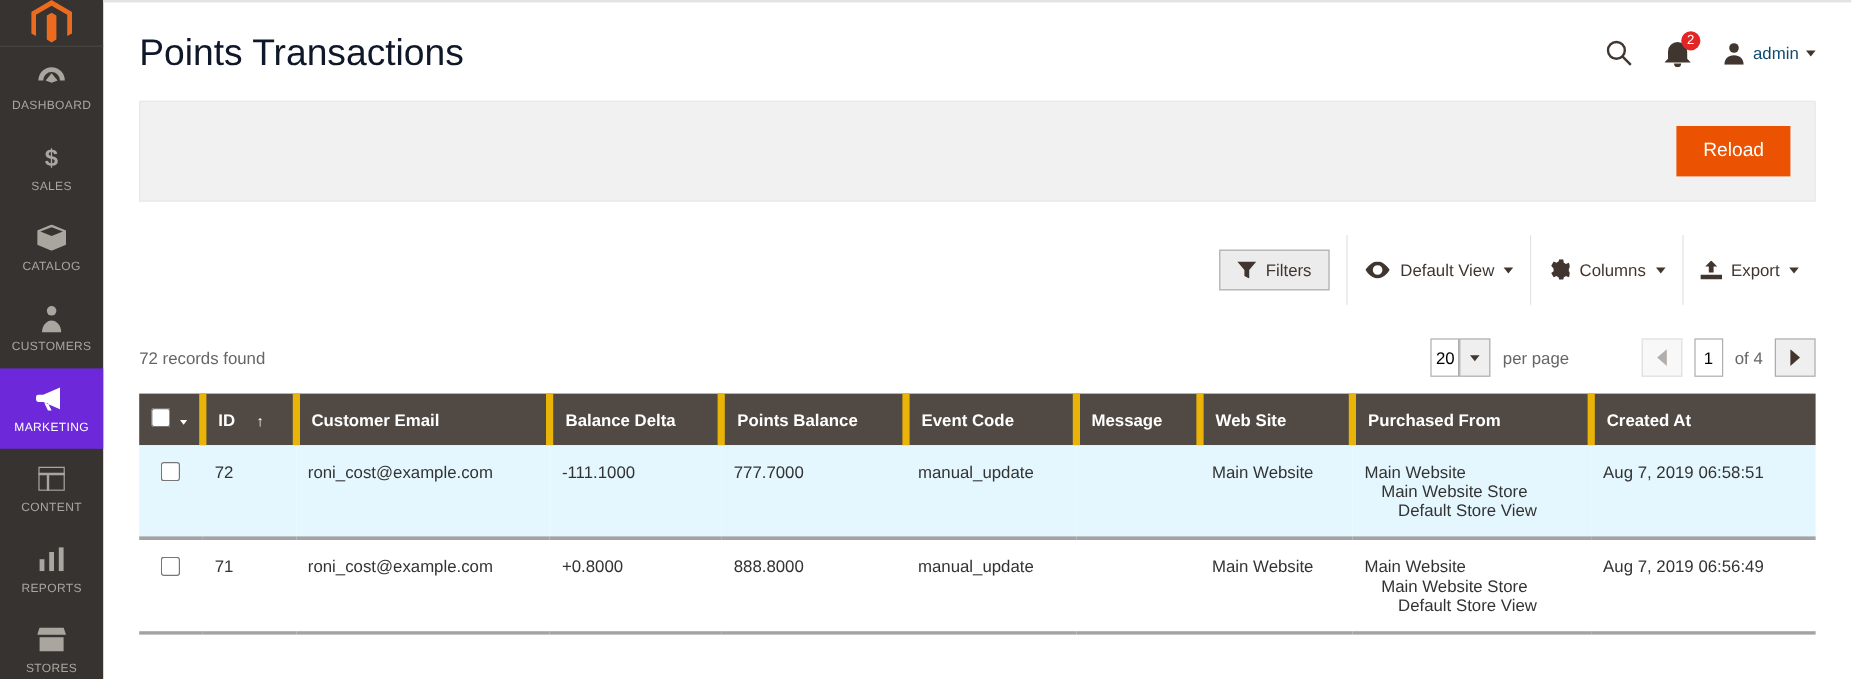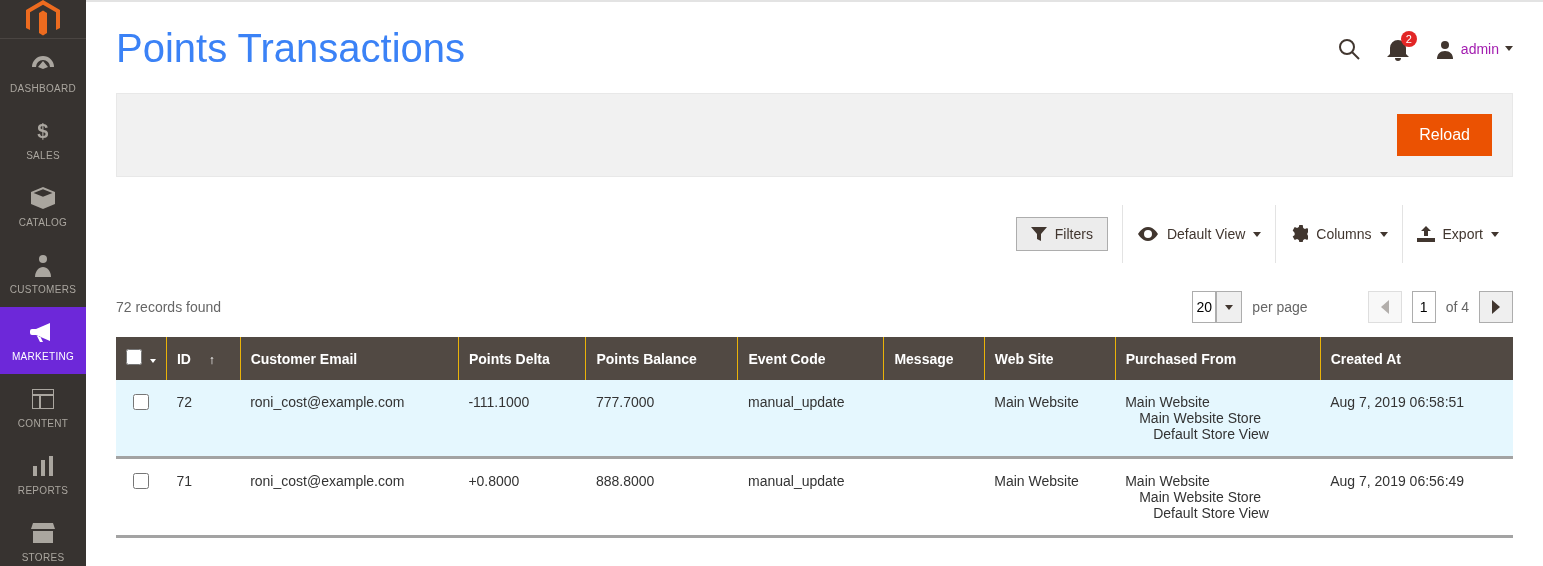--- a/index.html
+++ b/index.html
@@ -60,43 +60,43 @@
     overflow: auto;
   }
 
   .page-header-row {
     display: flex;
     align-items: center;
     justify-content: space-between;
     padding: 24px 0 8px;
   }
   .page-title {
-    font-size: 40px;
+    font-size: 31px;
     font-weight: 400;
-    color: #3b82f6;
+    color: #0f172a;
   }
   .header-actions {
     display: flex;
     align-items: center;
     gap: 26px;
   }
   .badge {
     position: absolute;
     top: -6px; right: -8px;
     background: #e22626;
     color: #fff;
     border-radius: 9px;
     font-size: 11px;
     min-width: 16px; height: 16px;
     line-height: 16px;
     text-align: center;
     padding: 0 3px;
   }
   .icon-btn { position: relative; cursor: pointer; color: #41362f; }
-  .user-menu { display: flex; align-items: center; gap: 6px; cursor: pointer; color: #a21caf; font-size: 14px; }
+  .user-menu { display: flex; align-items: center; gap: 6px; cursor: pointer; color: #0c4a6e; font-size: 14px; }
 
   .action-bar {
     background: #f1f1f1;
     border: 1px solid #e8e8e8;
     padding: 20px;
     display: flex;
     justify-content: flex-end;
     margin-top: 14px;
   }
   .btn-primary {
@@ -187,21 +187,21 @@
     width: 100%;
     border-collapse: collapse;
     font-size: 14px;
   }
   table.grid thead th {
     background: #514943;
     color: #fff;
     font-weight: 600;
     text-align: left;
     padding: 12px 10px;
-    border-right: 1px solid #eab308;
+    border-right: 6px solid #eab308;
     white-space: nowrap;
   }
   table.grid thead th:last-child { border-right: none; }
   table.grid tbody td {
     padding: 14px 10px;
     border-bottom: 3px solid #a3a3a3;
     vertical-align: top;
     color: #333;
   }
   table.grid tbody tr.row-even { background: #fff; }
@@ -409,21 +409,21 @@
         <tr>
           <th class="chk-col">
             <input type="checkbox" style="">
             <span class="mini-tri"></span>
           </th>
           <th>
             <span>ID</span>
             <span class="sort-arrow-up">↑</span>
           </th>
           <th>Customer Email</th>
-          <th>Points Delta</th>
+          <th>Balance Delta</th>
           <th>Points Balance</th>
           <th>Event Code</th>
           <th>Message</th>
           <th>Web Site</th>
           <th>Purchased From</th>
           <th>Created At</th>
         </tr>
       </thead>
       <tbody>
         <tr class="row-selected">

